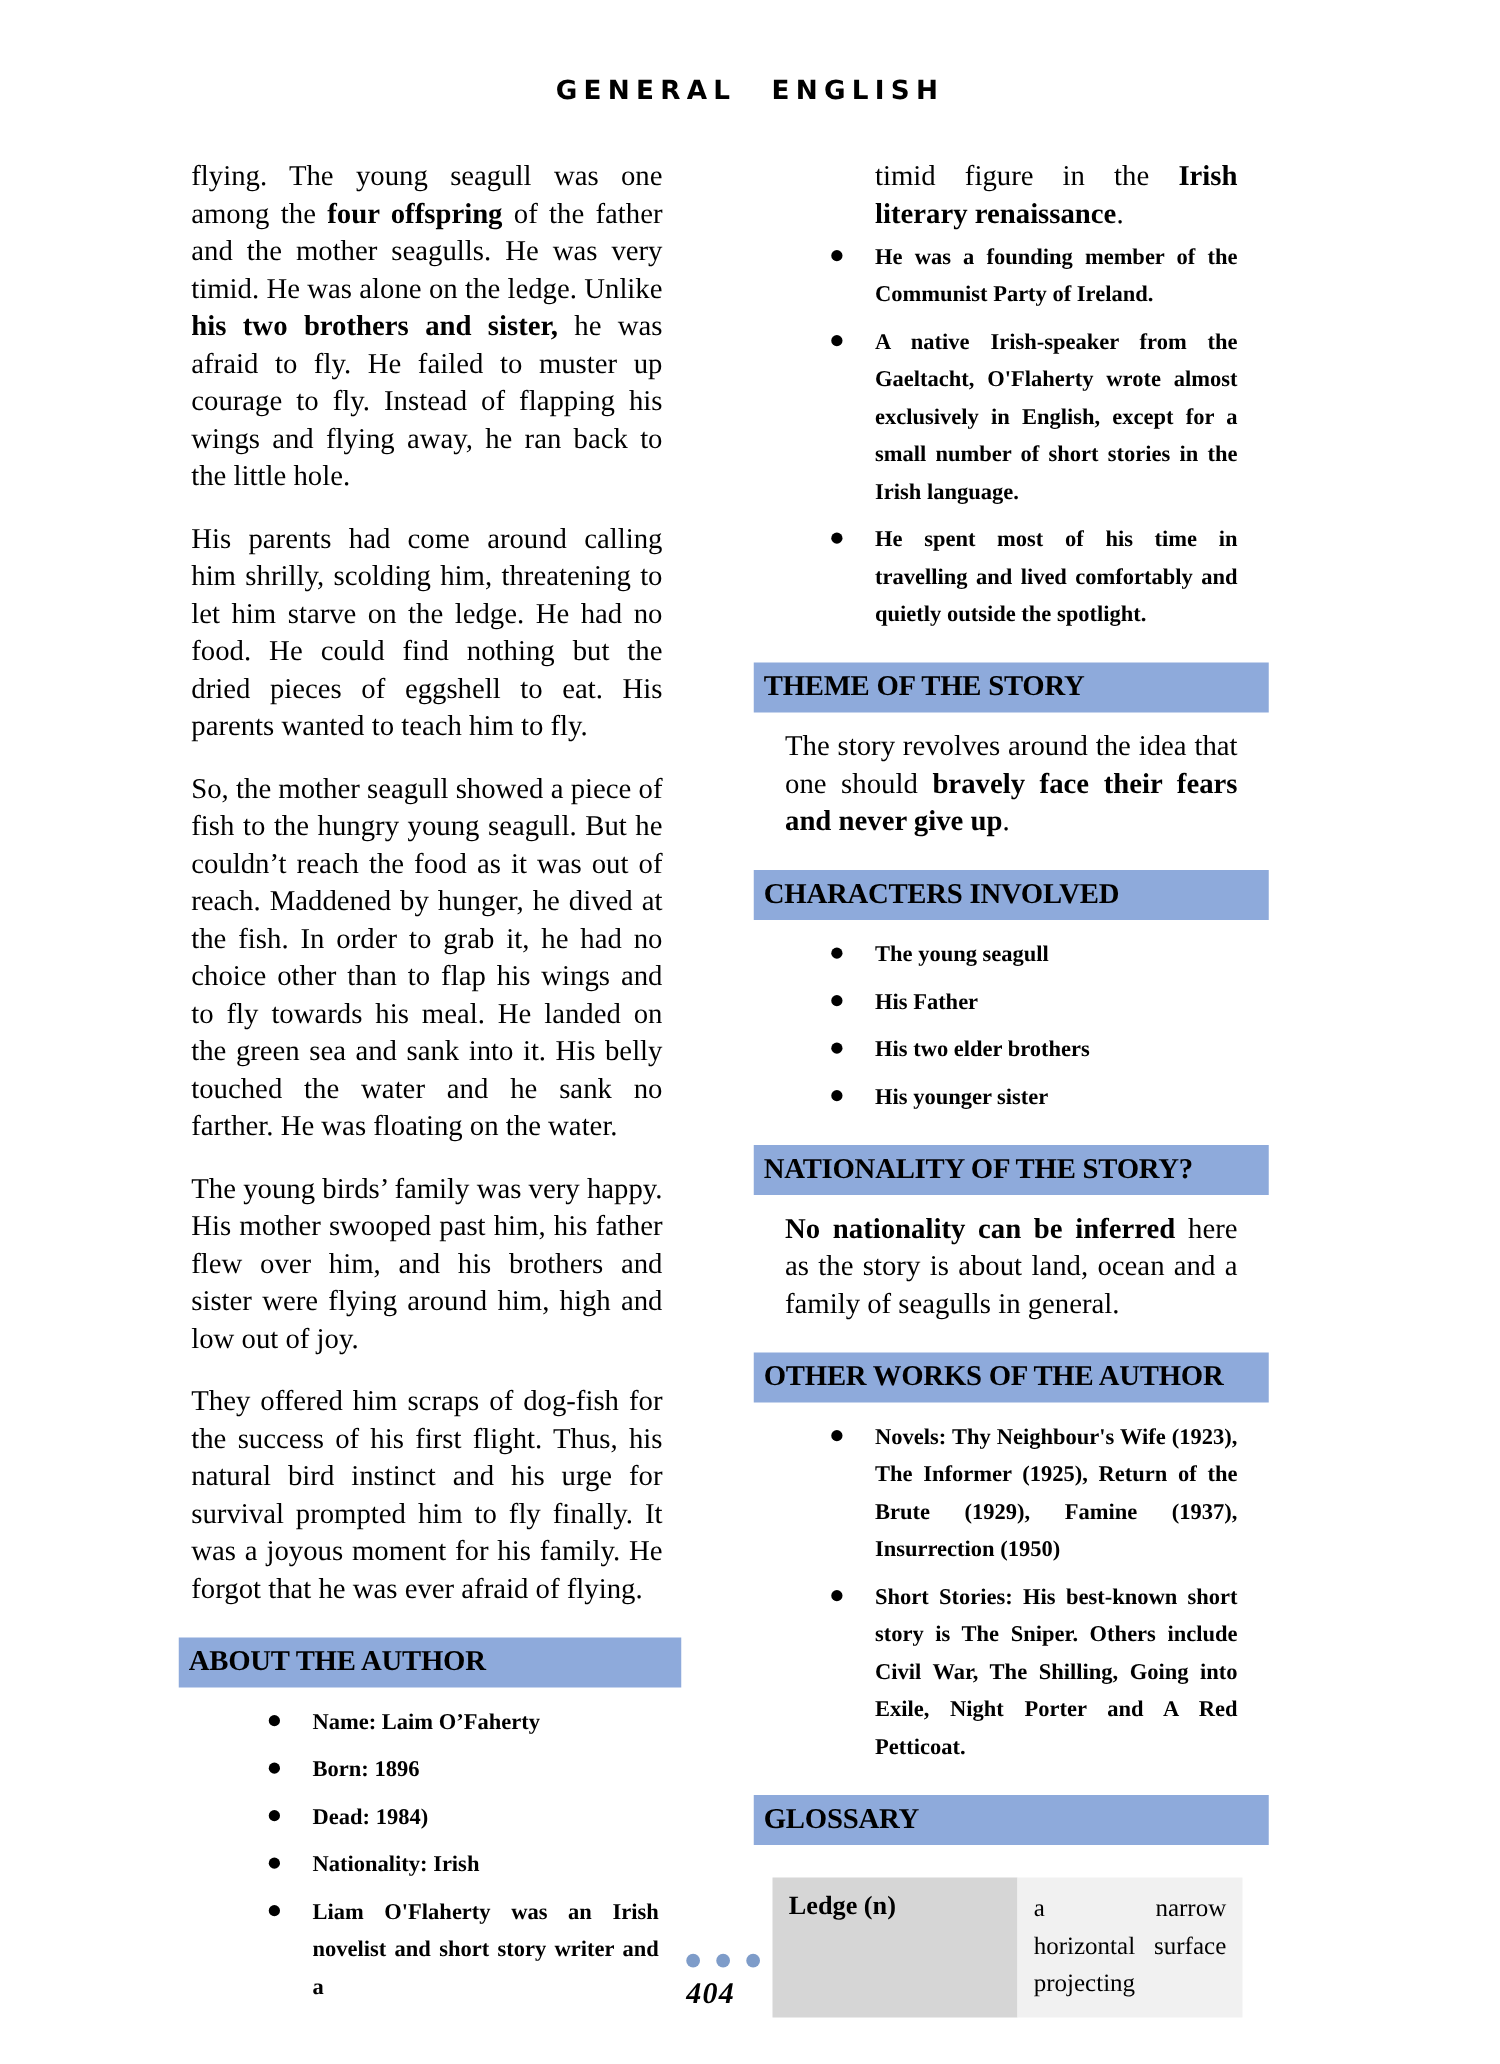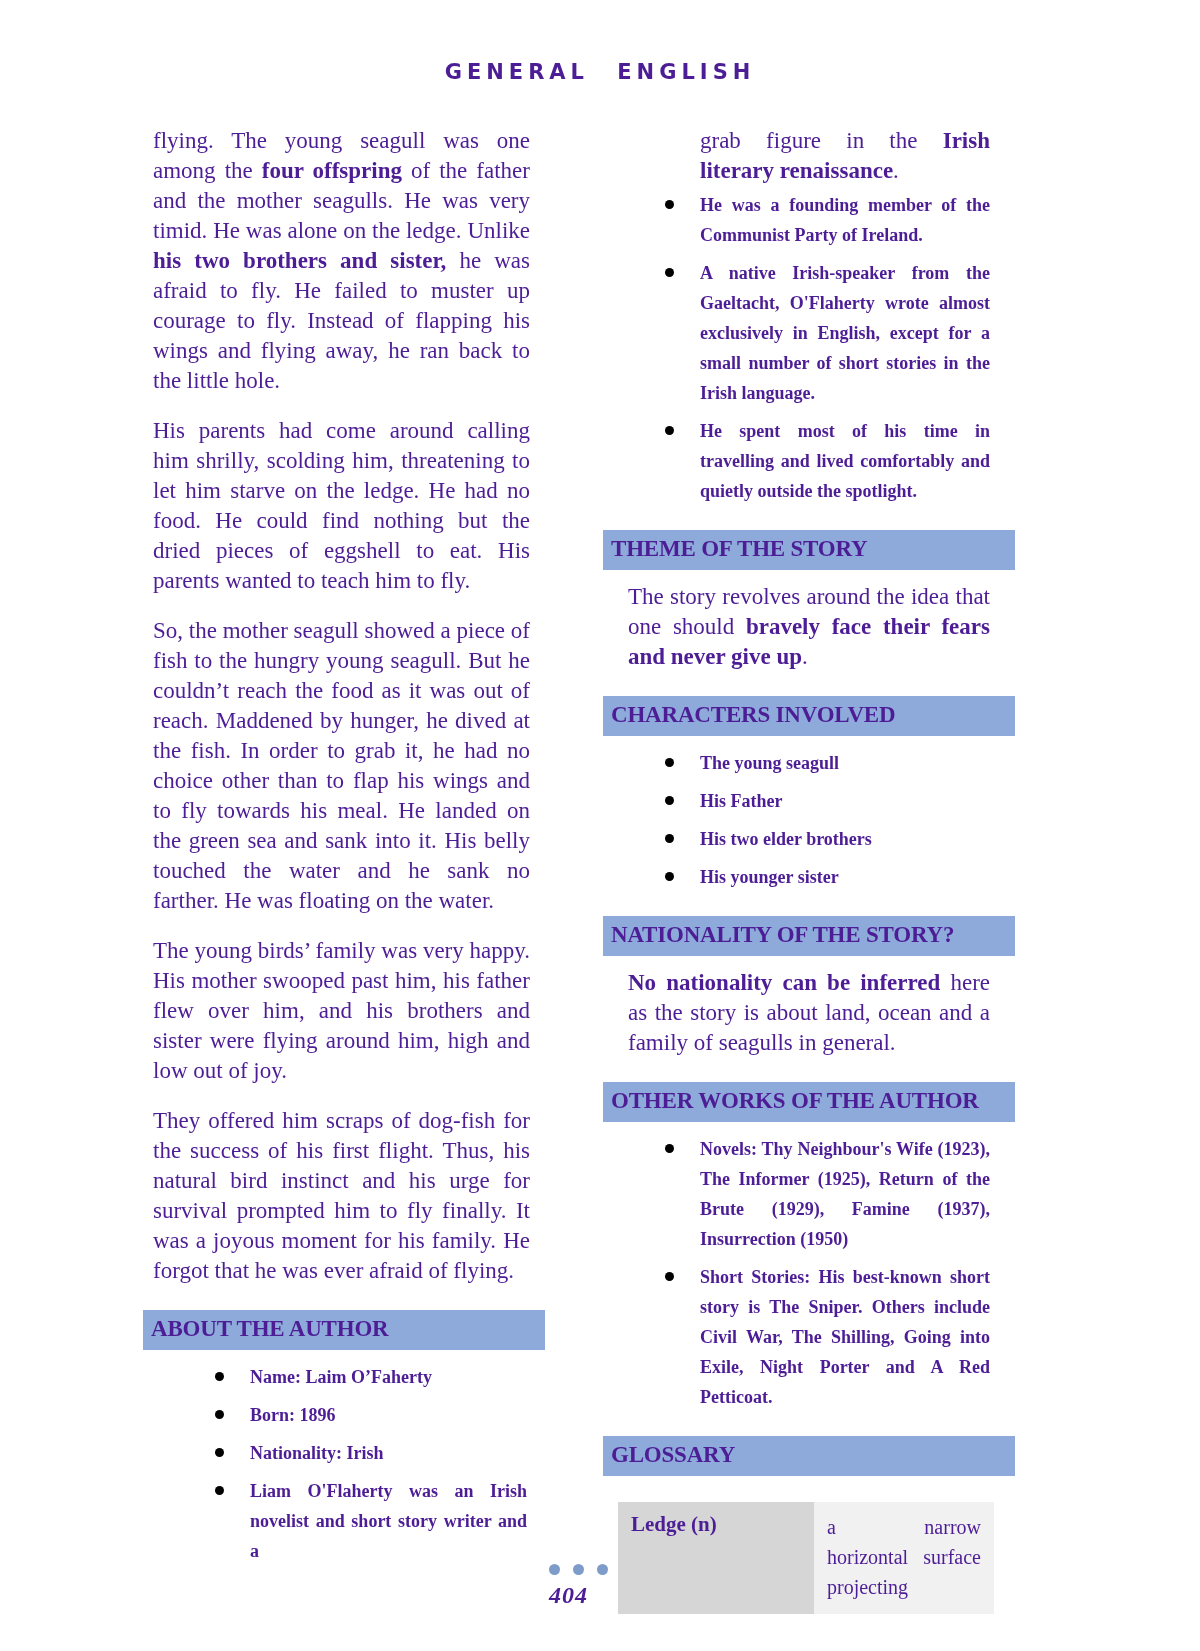--- a/index.html
+++ b/index.html
@@ -2,21 +2,21 @@
 <html style="--header_bar: #8EAADB; --dots_blue: #7E9CC9; --glossary_term_bg: #D6D6D6; --glossary_def_bg: #F1F1F1;"><head>
 <meta charset="utf-8">
 <style>
   html,body{margin:0;padding:0;background:#ffffff;}
   .page{
     position:relative;
     width:1200px;height:1651px;
     background:#ffffff;
     overflow:hidden;
     font-family:"Liberation Serif", serif;
-    color:#4c1d95;
+    color:#000000;
   }
   .title{
     padding-top:60px;
     text-align:center;
     font-family:"DejaVu Sans", sans-serif;
     font-weight:900;
     font-size:21px;
     letter-spacing:5px;
     word-spacing:16px;
   }
@@ -129,27 +129,28 @@
       <p class="body just"><span>flying. The young seagull was one among the </span><b>four offspring</b><span> of the father and the mother seagulls. He was very timid. He was alone on the ledge. Unlike </span><b>his two brothers and sister,</b><span> he was afraid to fly. He failed to muster up courage to fly. Instead of flapping his wings and flying away, he ran back to the little hole.</span></p>
       <p class="body just"><span>His parents had come around calling him shrilly, scolding him, threatening to let him starve on the ledge. He had no food. He could find nothing but the dried pieces of eggshell to eat. His parents wanted to teach him to fly.</span></p>
       <p class="body just"><span>So, the mother seagull showed a piece of fish to the hungry young seagull. But he couldn’t reach the food as it was out of reach. Maddened by hunger, he dived at the fish. In order to grab it, he had no choice other than to flap his wings and to fly towards his meal. He landed on the green sea and sank into it. His belly touched the water and he sank no farther. He was floating on the water.</span></p>
       <p class="body just"><span>The young birds’ family was very happy. His mother swooped past him, his father flew over him, and his brothers and sister were flying around him, high and low out of joy.</span></p>
       <p class="body just"><span>They offered him scraps of dog-fish for the success of his first flight. Thus, his natural bird instinct and his urge for survival prompted him to fly finally. It was a joyous moment for his family. He forgot that he was ever afraid of flying.</span></p>
 
       <div class="bar">ABOUT THE AUTHOR</div>
       <ul class="bullets indent-left">
           <li><b>Name: </b><span>Laim O’Faherty</span></li>
           <li><b>Born: </b><span>1896</span></li>
+          <li><b>Dead: </b><span>1984)</span></li>
           <li><b>Nationality: </b><span>Irish</span></li>
           <li><span>Liam O'Flaherty was </span><b>an Irish novelist</b><span> and short story writer and a</span></li>
         </ul>
     </div>
 
     <div class="col right">
-      <p class="body just cont"><span>grab figure in the </span><b>Irish literary renaissance</b><span>.</span></p>
+      <p class="body just cont"><span>timid figure in the </span><b>Irish literary renaissance</b><span>.</span></p>
       <ul class="bullets">
           <li><span>He was a founding member of the </span><b>Communist Party of Ireland</b><span>.</span></li>
           <li><span>A native Irish-speaker from the Gaeltacht, O'Flaherty wrote almost exclusively in English, except for a small number of short stories in the Irish language.</span></li>
           <li><span>He spent most of his time in travelling and lived comfortably and quietly outside the spotlight.</span></li>
         </ul>
 
       <div class="bar">THEME OF THE STORY</div>
       <p class="body just inset"><span>The story revolves around the idea that one should </span><b>bravely face their fears and never give up</b><span>.</span></p>
 
       <div class="bar">CHARACTERS INVOLVED</div>

